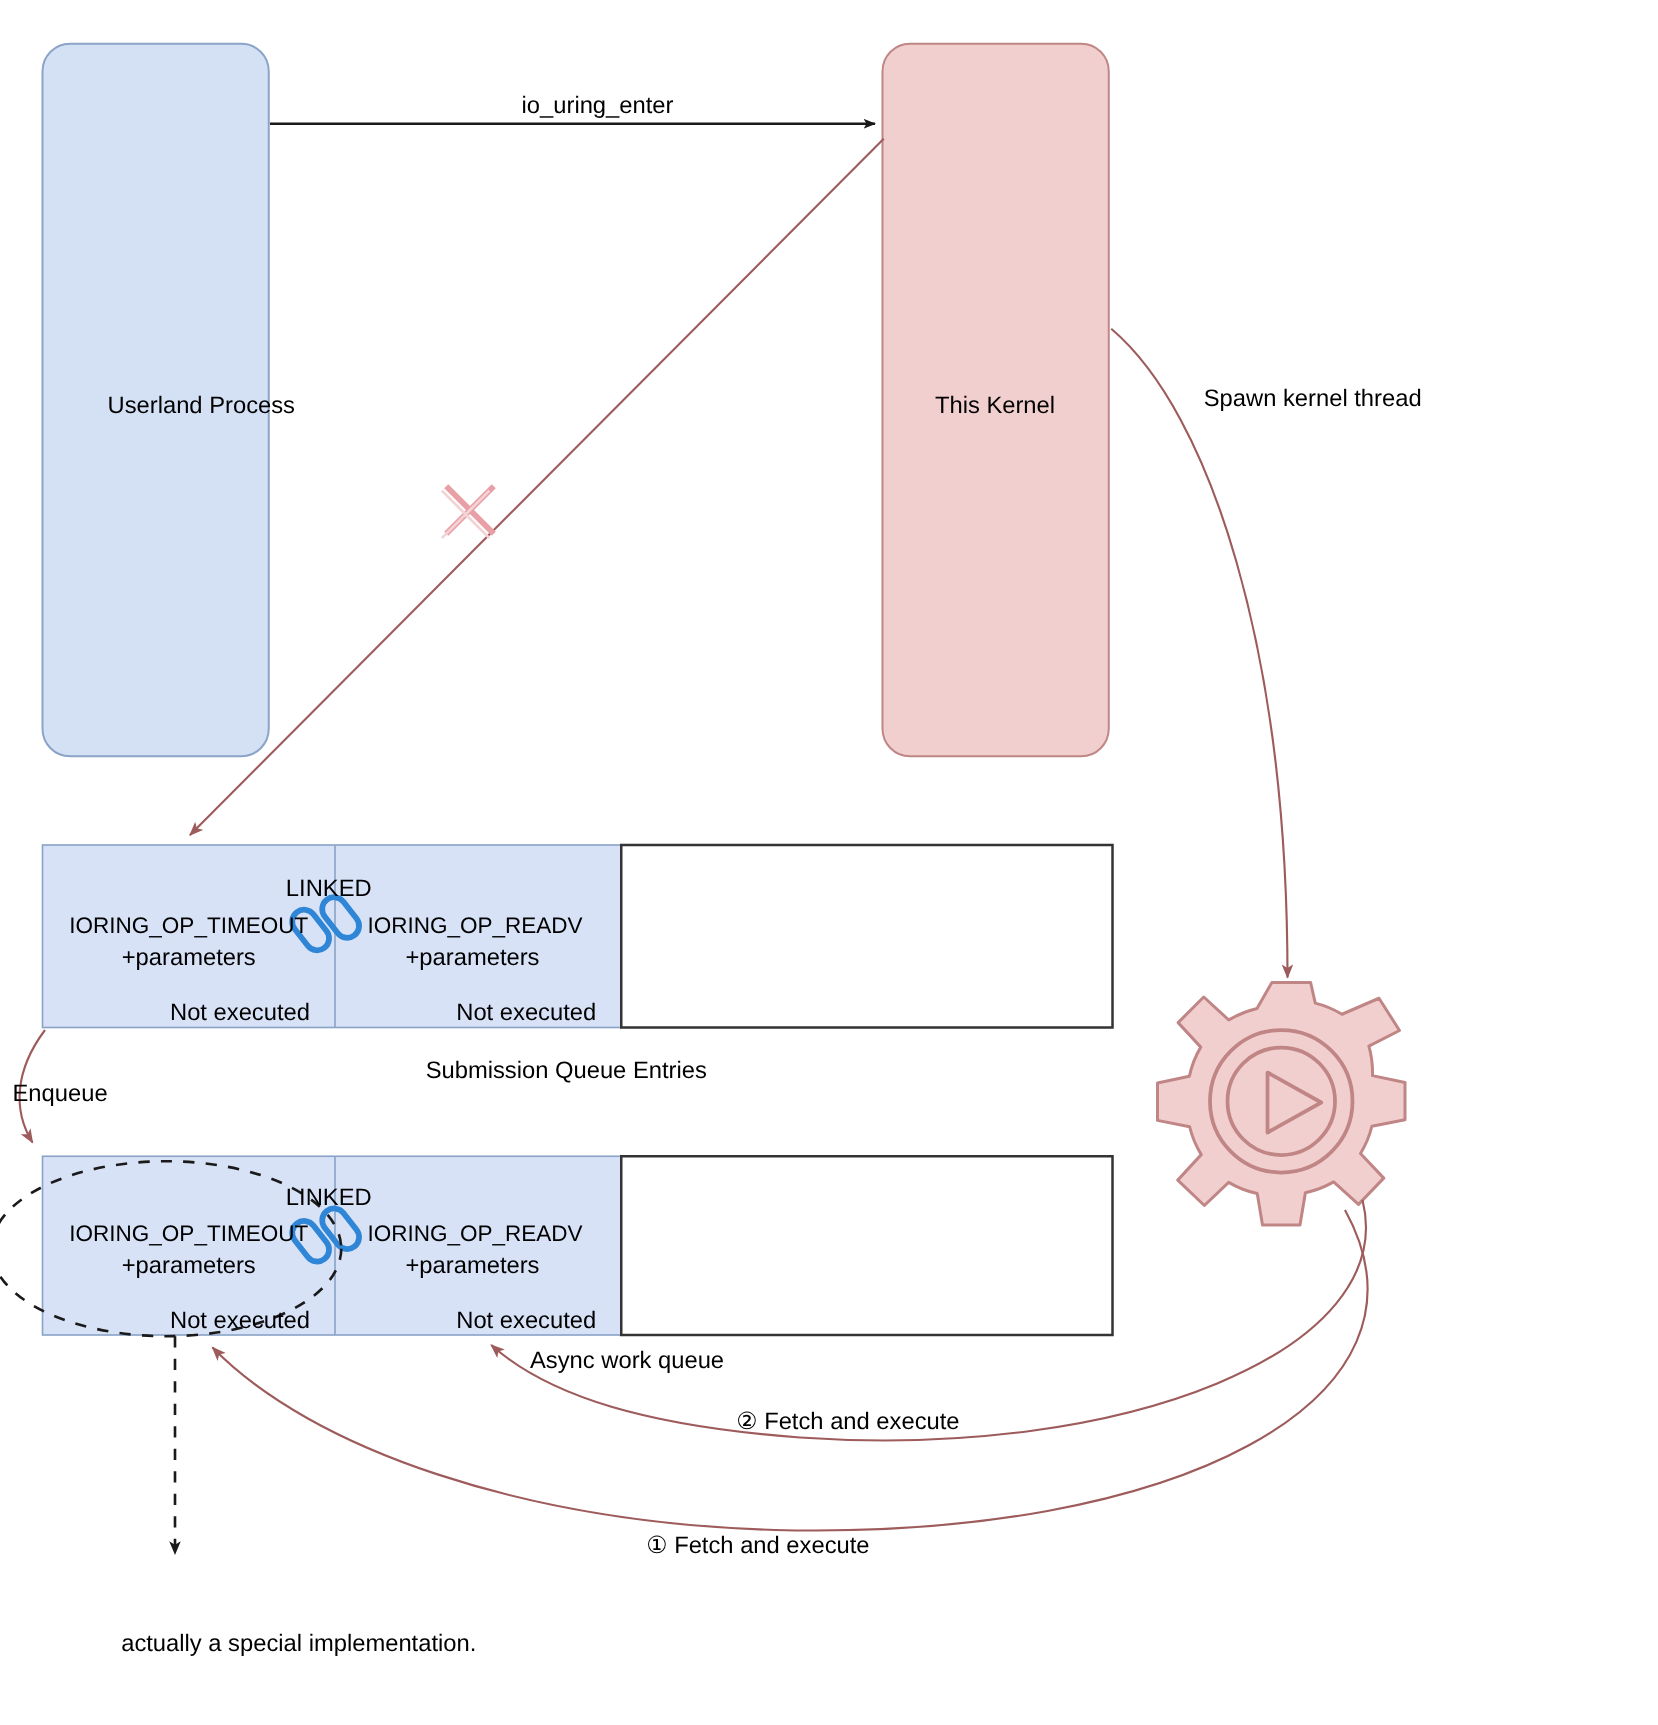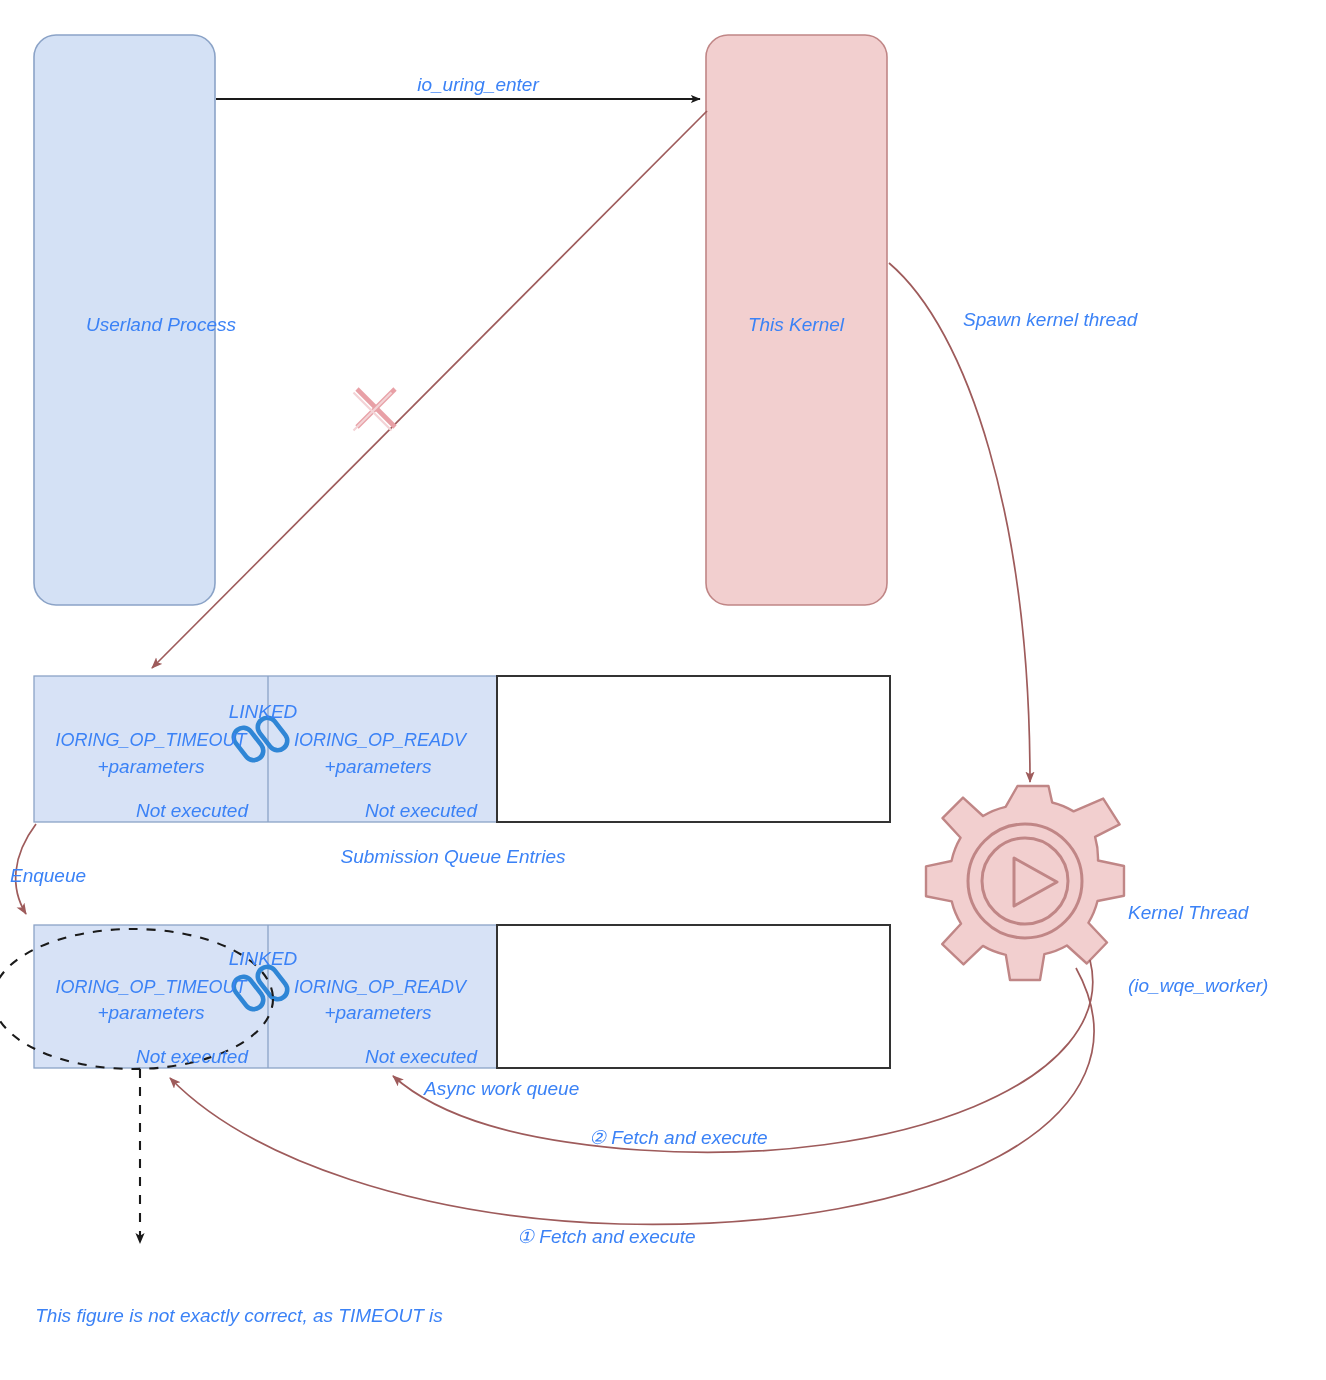--- a/index.html
+++ b/index.html
@@ -18,25 +18,24 @@
   svg#diagram {
     position: absolute;
     top: 0;
     left: 0;
     width: 1326px;
     height: 1380px;
   }
   .lbl {
     position: absolute;
     font-family: "Liberation Sans", sans-serif;
-    color: #3b82f6;
+    color: #000000;
     white-space: pre;
     line-height: 1.28;
     text-align: center;
-    font-style: italic;
   }
   .lbl-19 { font-size: 19px; }
   .lbl-20 { font-size: 18px; }
   .centered { transform: translateX(-50%); }
 </style>
 </head>
 <body>
 
 <div id="canvas">
 
@@ -140,32 +139,27 @@
   <div class="lbl lbl-19 centered" style="left:263px; top:947px;">LINKED</div>
 
   <div class="lbl lbl-20 centered" style="left:151px; top:976px;">IORING_OP_TIMEOUT</div>
   <div class="lbl lbl-19 centered" style="left:151px; top:1001px;">+parameters</div>
   <div class="lbl lbl-19" style="left:136px; top:1045px;">Not executed</div>
 
   <div class="lbl lbl-20 centered" style="left:380px; top:976px;">IORING_OP_READV</div>
   <div class="lbl lbl-19 centered" style="left:378px; top:1001px;">+parameters</div>
   <div class="lbl lbl-19" style="left:365px; top:1045px;">Not executed</div>
 
-  <div class="lbl lbl-19" style="left:1128px; top:852px; text-align:left;">
-    <div>Kernel Thread</div>
-    <div>(io_wqe_worker)</div>
-  </div>
 
   <div class="lbl lbl-19" style="left:424px; top:1077px;">Async work queue</div>
 
   <div class="lbl lbl-19" style="left:589px; top:1126px;">② Fetch and execute</div>
 
   <div class="lbl lbl-19" style="left:496px; top:1225px;margin-left:21px;">① Fetch and execute</div>
 
   <div class="lbl lbl-19 centered" style="left:239px; top:1255px;">
-    <div>This figure is not exactly correct, as TIMEOUT is</div>
     <div>actually a special implementation.</div>
     
     
     
   </div>
 
 </div>
 
 </body></html>

